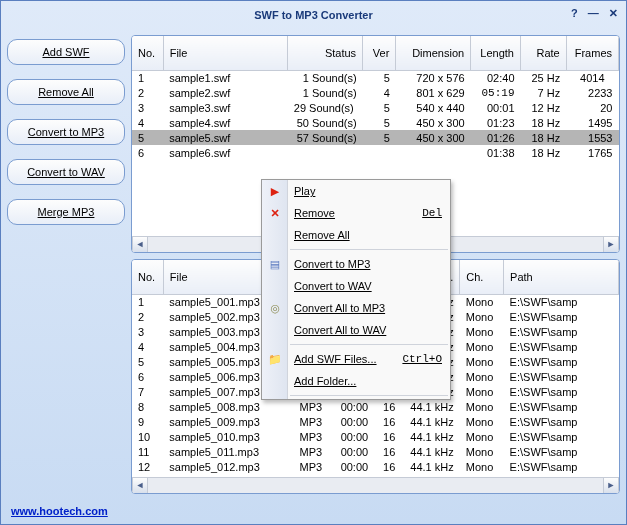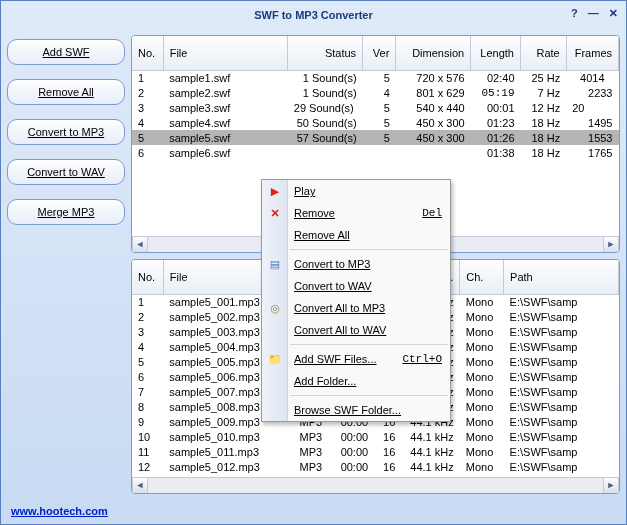--- a/index.html
+++ b/index.html
@@ -96,21 +96,21 @@
                   <td style="text-align: right;">2233</td>
                 </tr>
                 <tr>
                   <td>3</td>
                   <td>sample3.swf</td>
                   <td style="text-align: left;">29 Sound(s)</td>
                   <td style="text-align: right;">5</td>
                   <td style="text-align: right;">540 x 440</td>
                   <td style="text-align: right;">00:01</td>
                   <td style="text-align: right;">12 Hz</td>
-                  <td style="text-align: left;">20</td>
+                  <td style="text-align: right;">20</td>
                 </tr>
                 <tr>
                   <td>4</td>
                   <td>sample4.swf</td>
                   <td style="text-align: right;">50 Sound(s)</td>
                   <td style="text-align: right;">5</td>
                   <td style="text-align: right;">450 x 300</td>
                   <td style="text-align: right;">01:23</td>
                   <td style="text-align: right;">18 Hz</td>
                   <td style="text-align: right;">1495</td>
@@ -328,18 +328,15 @@
         <div class="ctxsep"></div>
         <div class="ctxitem">
           <span class="ctxicon ico-fold">📁</span>
           <span>Add SWF Files...</span>
           <span class="sc">Ctrl+O</span>
         </div>
         <div class="ctxitem">
           <span>Add Folder...</span>
         </div>
         <div class="ctxsep"></div>
-        <div class="ctxitem">
-          <span>Browse SWF Folder...</span>
-        </div>
       </div>
   </div>
 </div>
 
 </body></html>

